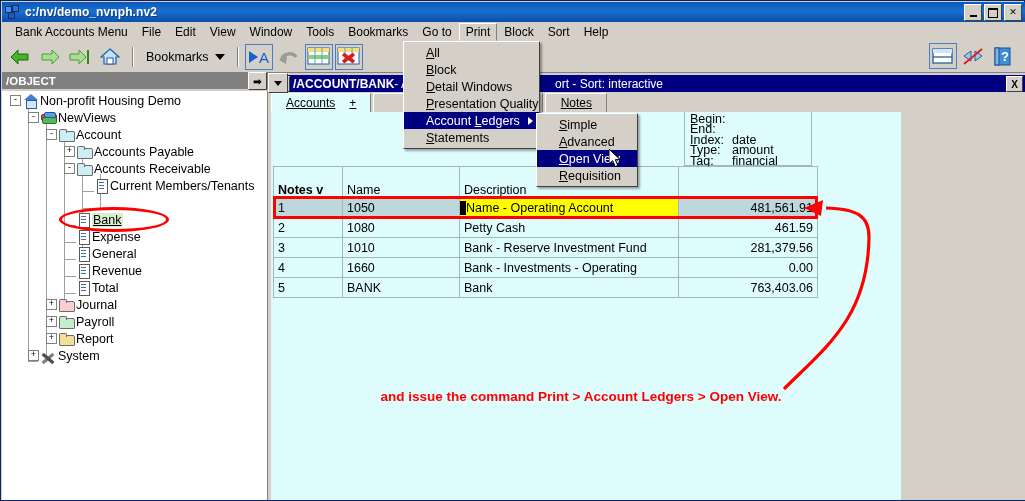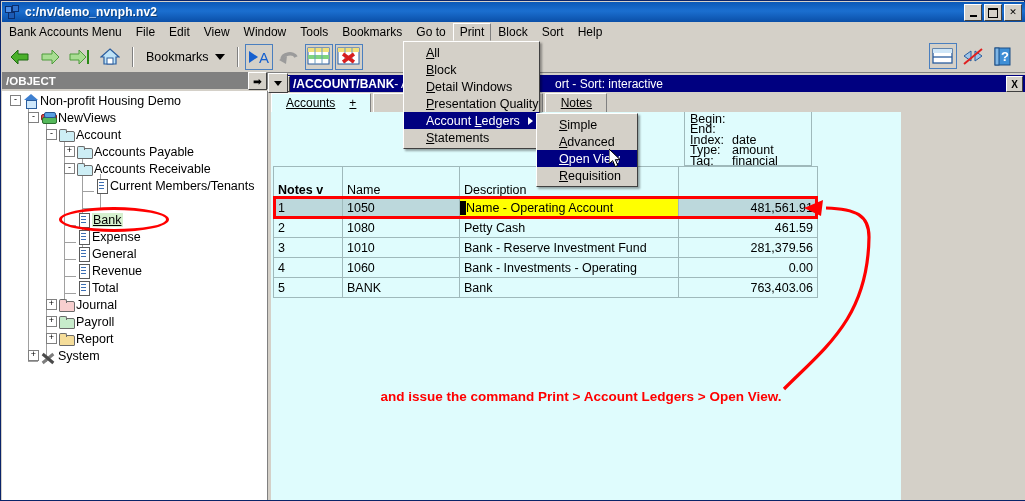--- a/index.html
+++ b/index.html
@@ -29,21 +29,21 @@
   .tb-btn{width:16px;height:15px;background:#d4d0c8;border:1px solid;
     border-color:#ffffff #404040 #404040 #ffffff;display:flex;align-items:center;justify-content:center;
     font-size:9px;color:#000;line-height:1;font-family:"Liberation Sans",sans-serif;}
   .tb-btn i{font-style:normal;display:block;}
   .tb-min i{width:7px;height:2px;background:#000;margin-top:6px;}
   .tb-max i{width:8px;height:7px;border:1px solid #000;border-top-width:2px;}
 
   
   .menubar{
     position:absolute;left:1px;top:21px;width:1023px;height:19px;
-    background:#d4d0c8;display:flex;align-items:center;box-sizing:border-box;
+    background:#d4d0c8;display:flex;align-items:center;padding-left:6px;box-sizing:border-box;
   }
   .menuitem{padding:2px 7px;font-size:12px;color:#000;white-space:nowrap;cursor:default;}
   .menuitem.active{background:#d4d0c8;border:1px solid;border-color:#ffffff #808080 #d4d0c8 #ffffff;
                    padding:1px 6px;position:relative;z-index:40;}
 
   
   .toolbar{
     position:absolute;left:1px;top:40px;width:1023px;height:32px;
     background:#d4d0c8;border-bottom:1px solid #808080;
     display:flex;align-items:center;padding-left:4px;box-sizing:border-box;
@@ -511,21 +511,21 @@
           <td class="amt">461.59</td>
         </tr>
         <tr>
           <td>3</td>
           <td>1010</td>
           <td>Bank - Reserve Investment Fund</td>
           <td class="amt">281,379.56</td>
         </tr>
         <tr>
           <td>4</td>
-          <td>1060</td>
+          <td>1660</td>
           <td>Bank - Investments - Operating</td>
           <td class="amt">0.00</td>
         </tr>
         <tr>
           <td>5</td>
           <td>BANK</td>
           <td>Bank</td>
           <td class="amt">763,403.06</td>
         </tr>
       </tbody>

